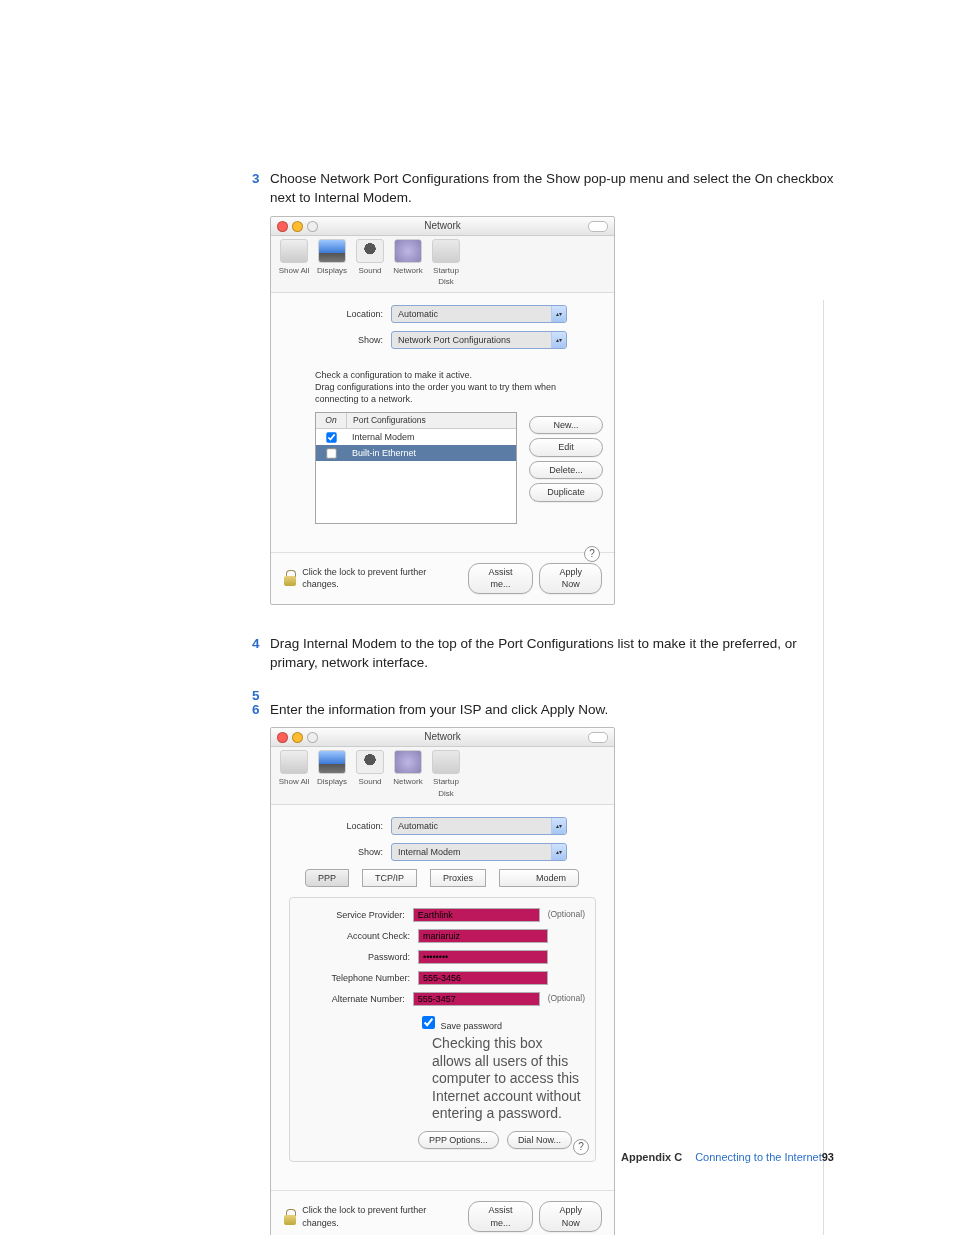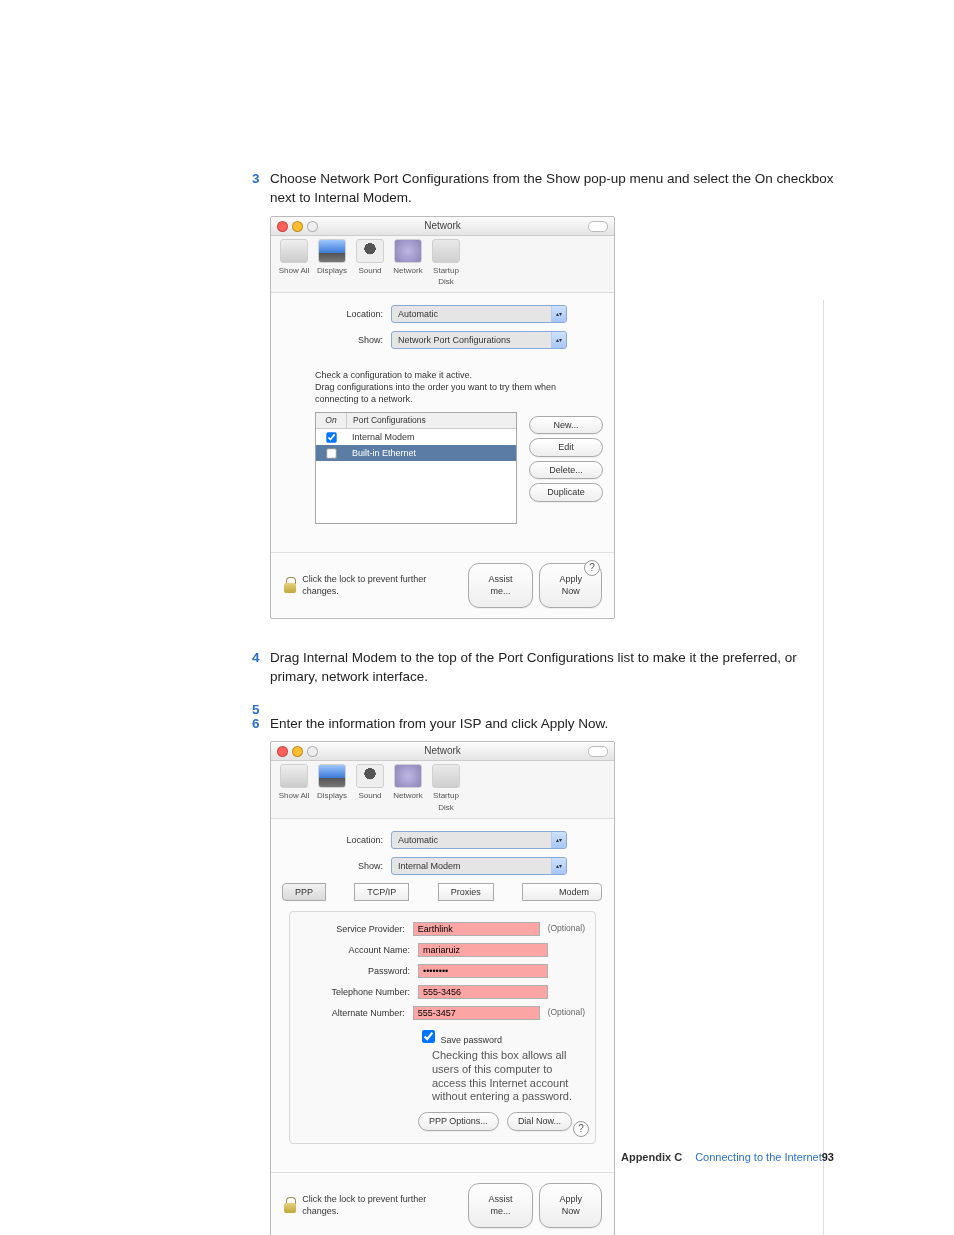--- a/index.html
+++ b/index.html
@@ -134,45 +134,45 @@
   .footer{
     border-top:1px solid #e0e0e0;margin-top:18px;padding:10px 12px 10px;
     display:flex;align-items:center;gap:6px;font-size:9px;
   }
   .lock{
     width:14px;height:16px;position:relative;
   }
   .lock::before{content:"";position:absolute;top:0;left:3px;width:8px;height:6px;border:1.5px solid #9c8a56;border-bottom:none;border-radius:4px 4px 0 0;}
   .lock::after{content:"";position:absolute;top:6px;left:1px;width:12px;height:10px;background:linear-gradient(#e6d17c,#c0a83b);border-radius:2px;}
   .footer .spacer{flex:1;}
-  .footer .mac-btn{padding:9px 10px;border-radius:11px;}
+  .footer .mac-btn{padding:2px 10px;border-radius:11px;}
 
   
   .tabs {
-    display:flex; justify-content:space-between; gap:14px; margin:8px 0 10px;
+    display:flex; justify-content:center; gap:14px; margin:8px 0 10px;
   }
   .tab{
     border:1px solid #a9a9a9; padding:2px 12px; font-size:9px;
     background:linear-gradient(#fff,#eee); position:relative; margin-left:-1px;
   }
   .tab:first-child{border-radius:4px 0 0 4px;}
   .tab:last-child{border-radius:0 4px 4px 0;padding-left:36px;}
   .tab.active{background:linear-gradient(#f2f2f2,#d9d9d9);}
   .pane {
     border:1px solid #d8d8d8; border-radius:4px; margin:0 6px; padding:10px 10px 12px;
     position:relative; background:#f9f9f9;
   }
   .frow{display:flex;align-items:center;margin-bottom:7px;font-size:9px;}
   .frow .flbl{width:110px;text-align:right;padding-right:8px;}
   .frow input[type=text],.frow input[type=password]{
-    border:1px solid #b0b0b0;font-size:9px;padding:1px 4px;width:120px;background:#fca5a5;
+    border:1px solid #b0b0b0;font-size:9px;padding:1px 4px;width:120px;background:#be185d;
   }
   .frow .opt{margin-left:8px;color:#666;font-size:8.5px;}
   .saverow{margin:4px 0 2px 118px;font-size:9px;}
-  .savehint{margin:0 0 8px 132px;font-size:11px;color:#555;line-height:1.25;max-width:180px;}
+  .savehint{margin:0 0 8px 132px;font-size:14px;color:#555;line-height:1.25;max-width:180px;}
   .inline-btns{margin-left:118px;display:flex;gap:8px;}
   .inline-btns .mac-btn{padding:2px 10px;}
   .vrule {
     position:absolute; right:130px; top:300px; bottom:0; width:1px; background:#ddd;
   }
   .pgfoot{
     position:absolute; left:270px; right:120px; bottom:70px;
     display:flex; justify-content:flex-end; font-size:11px;
     align-items:baseline;
   }
@@ -313,21 +313,21 @@
             <div class="tab">Modem</div>
           </div>
 
           <div class="pane">
             <div class="frow">
               <div class="flbl">Service Provider:</div>
               <input type="text" value="Earthlink" style="">
               <span class="opt">(Optional)</span>
             </div>
             <div class="frow">
-              <div class="flbl">Account Name:</div>
+              <div class="flbl">Account Check:</div>
               <input type="text" value="mariaruiz" style="">
             </div>
             <div class="frow">
               <div class="flbl">Password:</div>
               <input type="text" value="••••••••" style="">
             </div>
             <div class="frow">
               <div class="flbl">Telephone Number:</div>
               <input type="text" value="555-3456" style="">
             </div>

